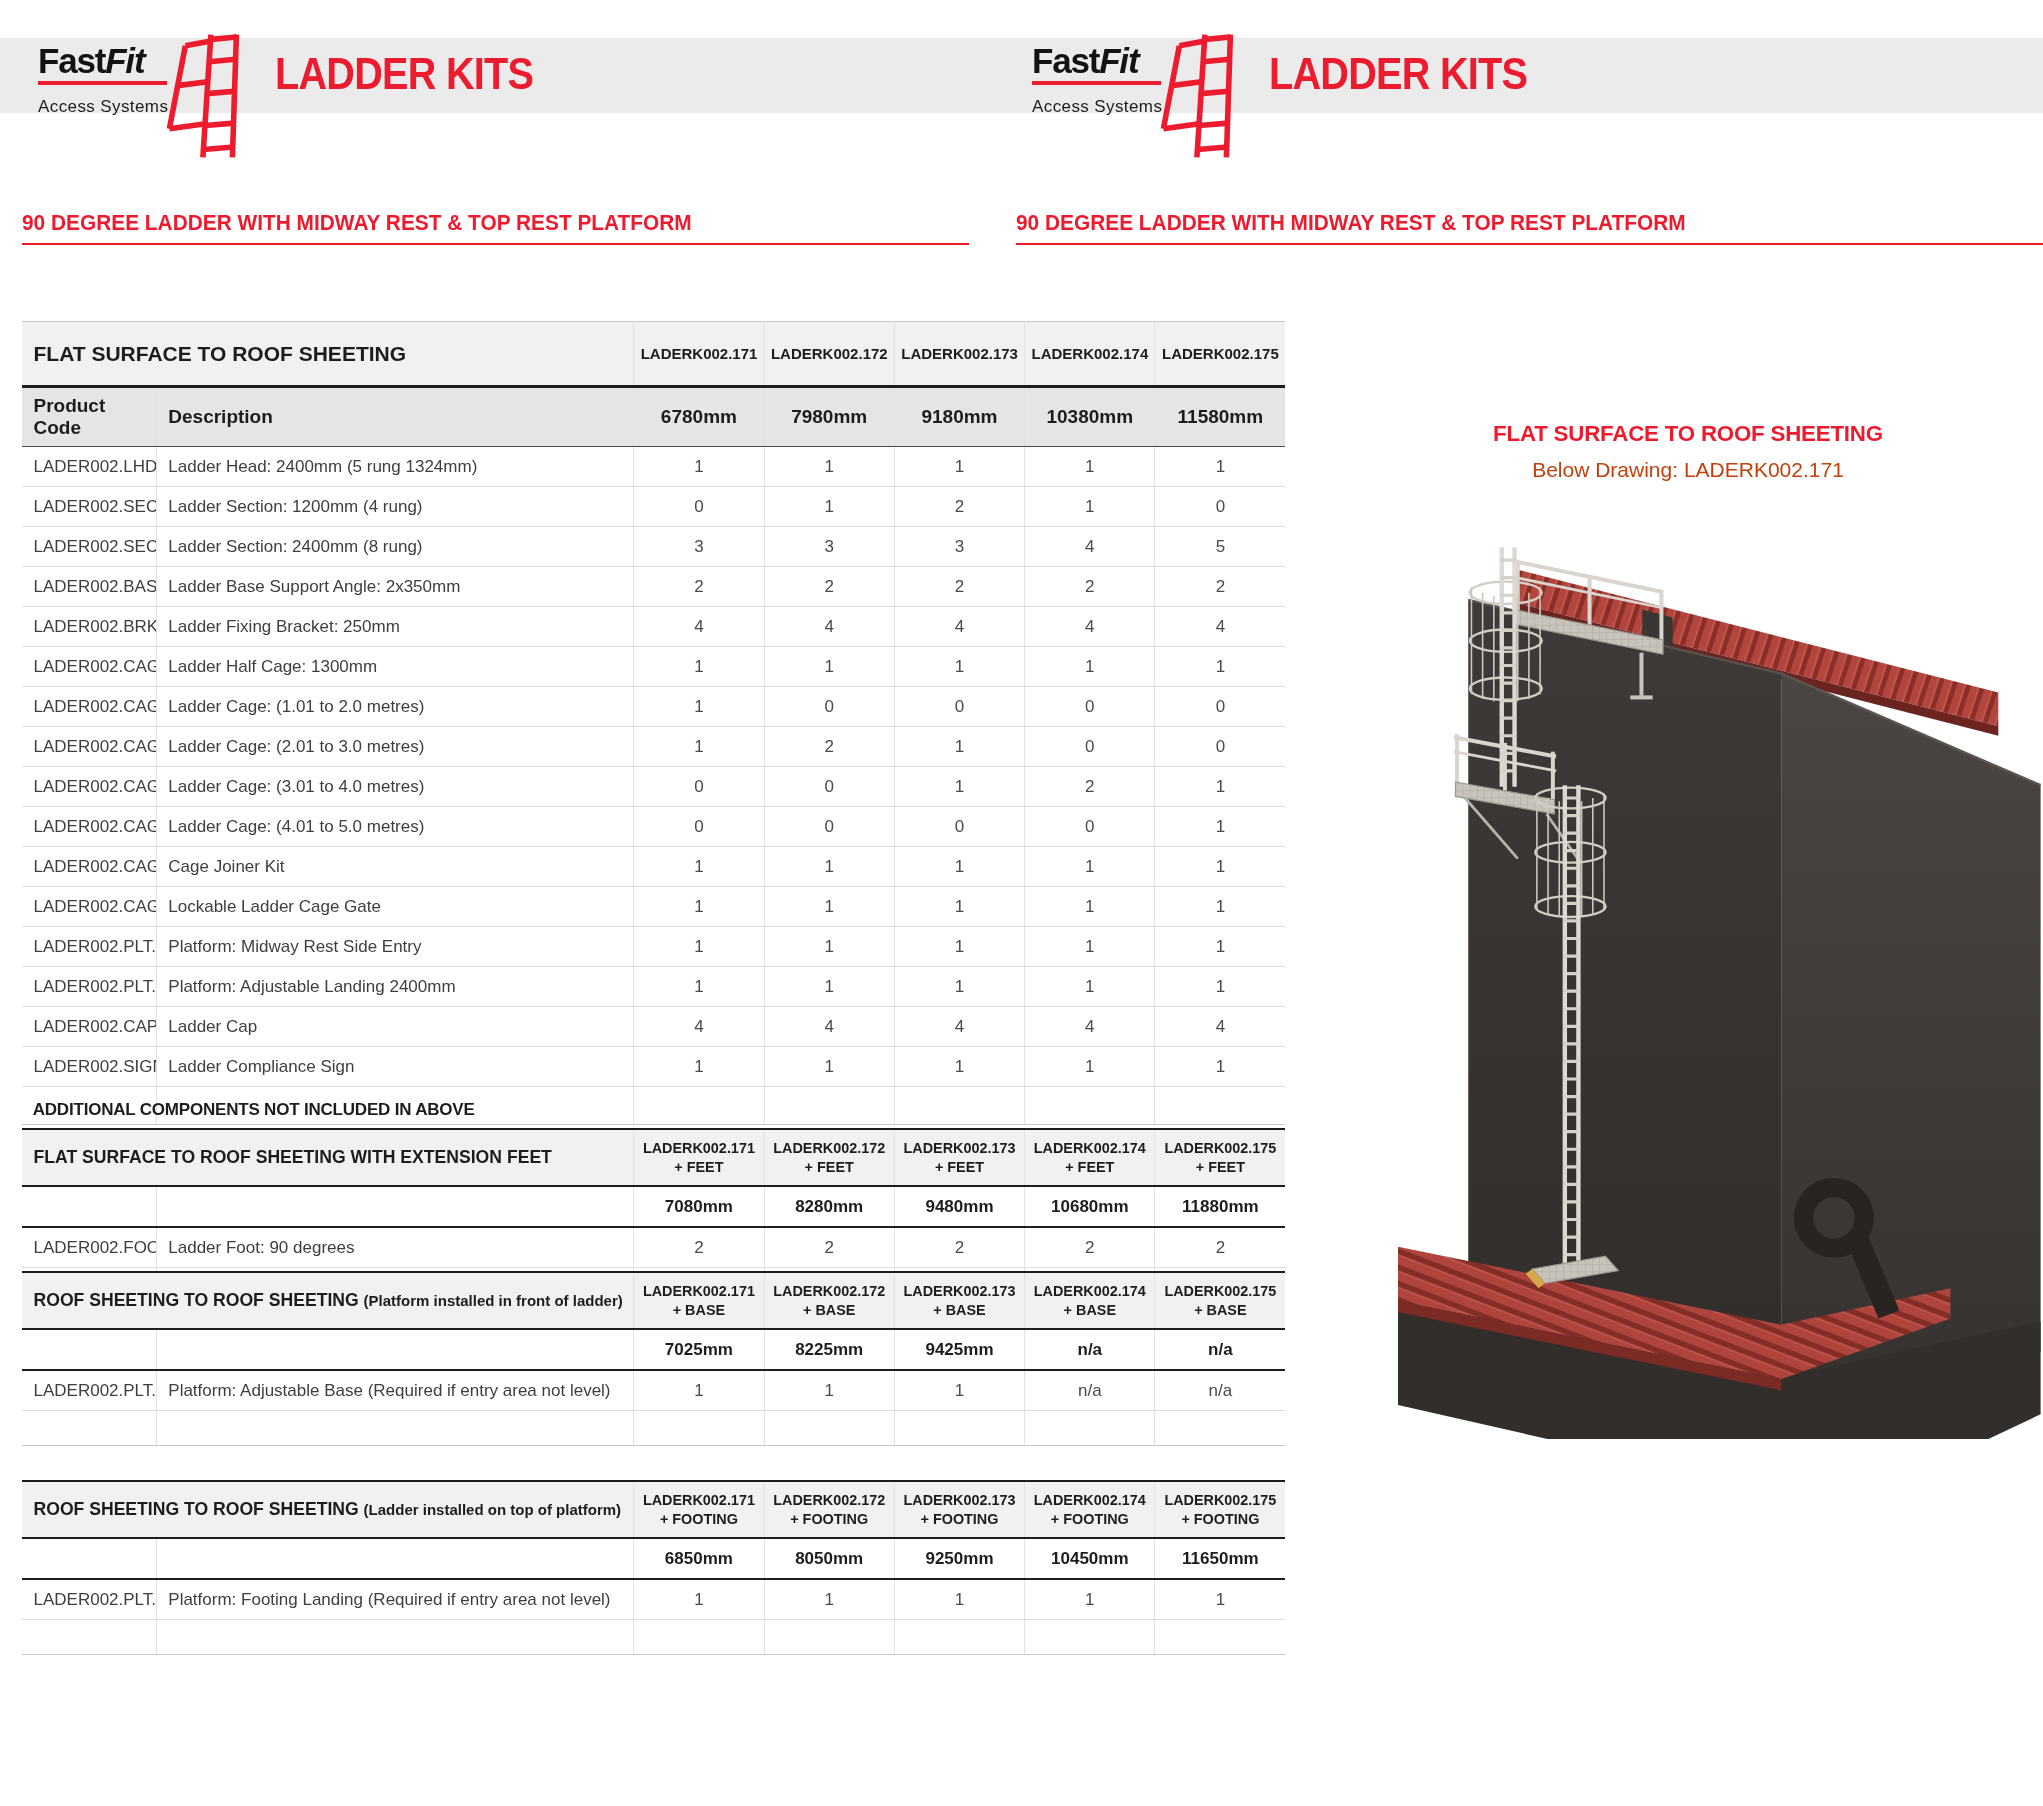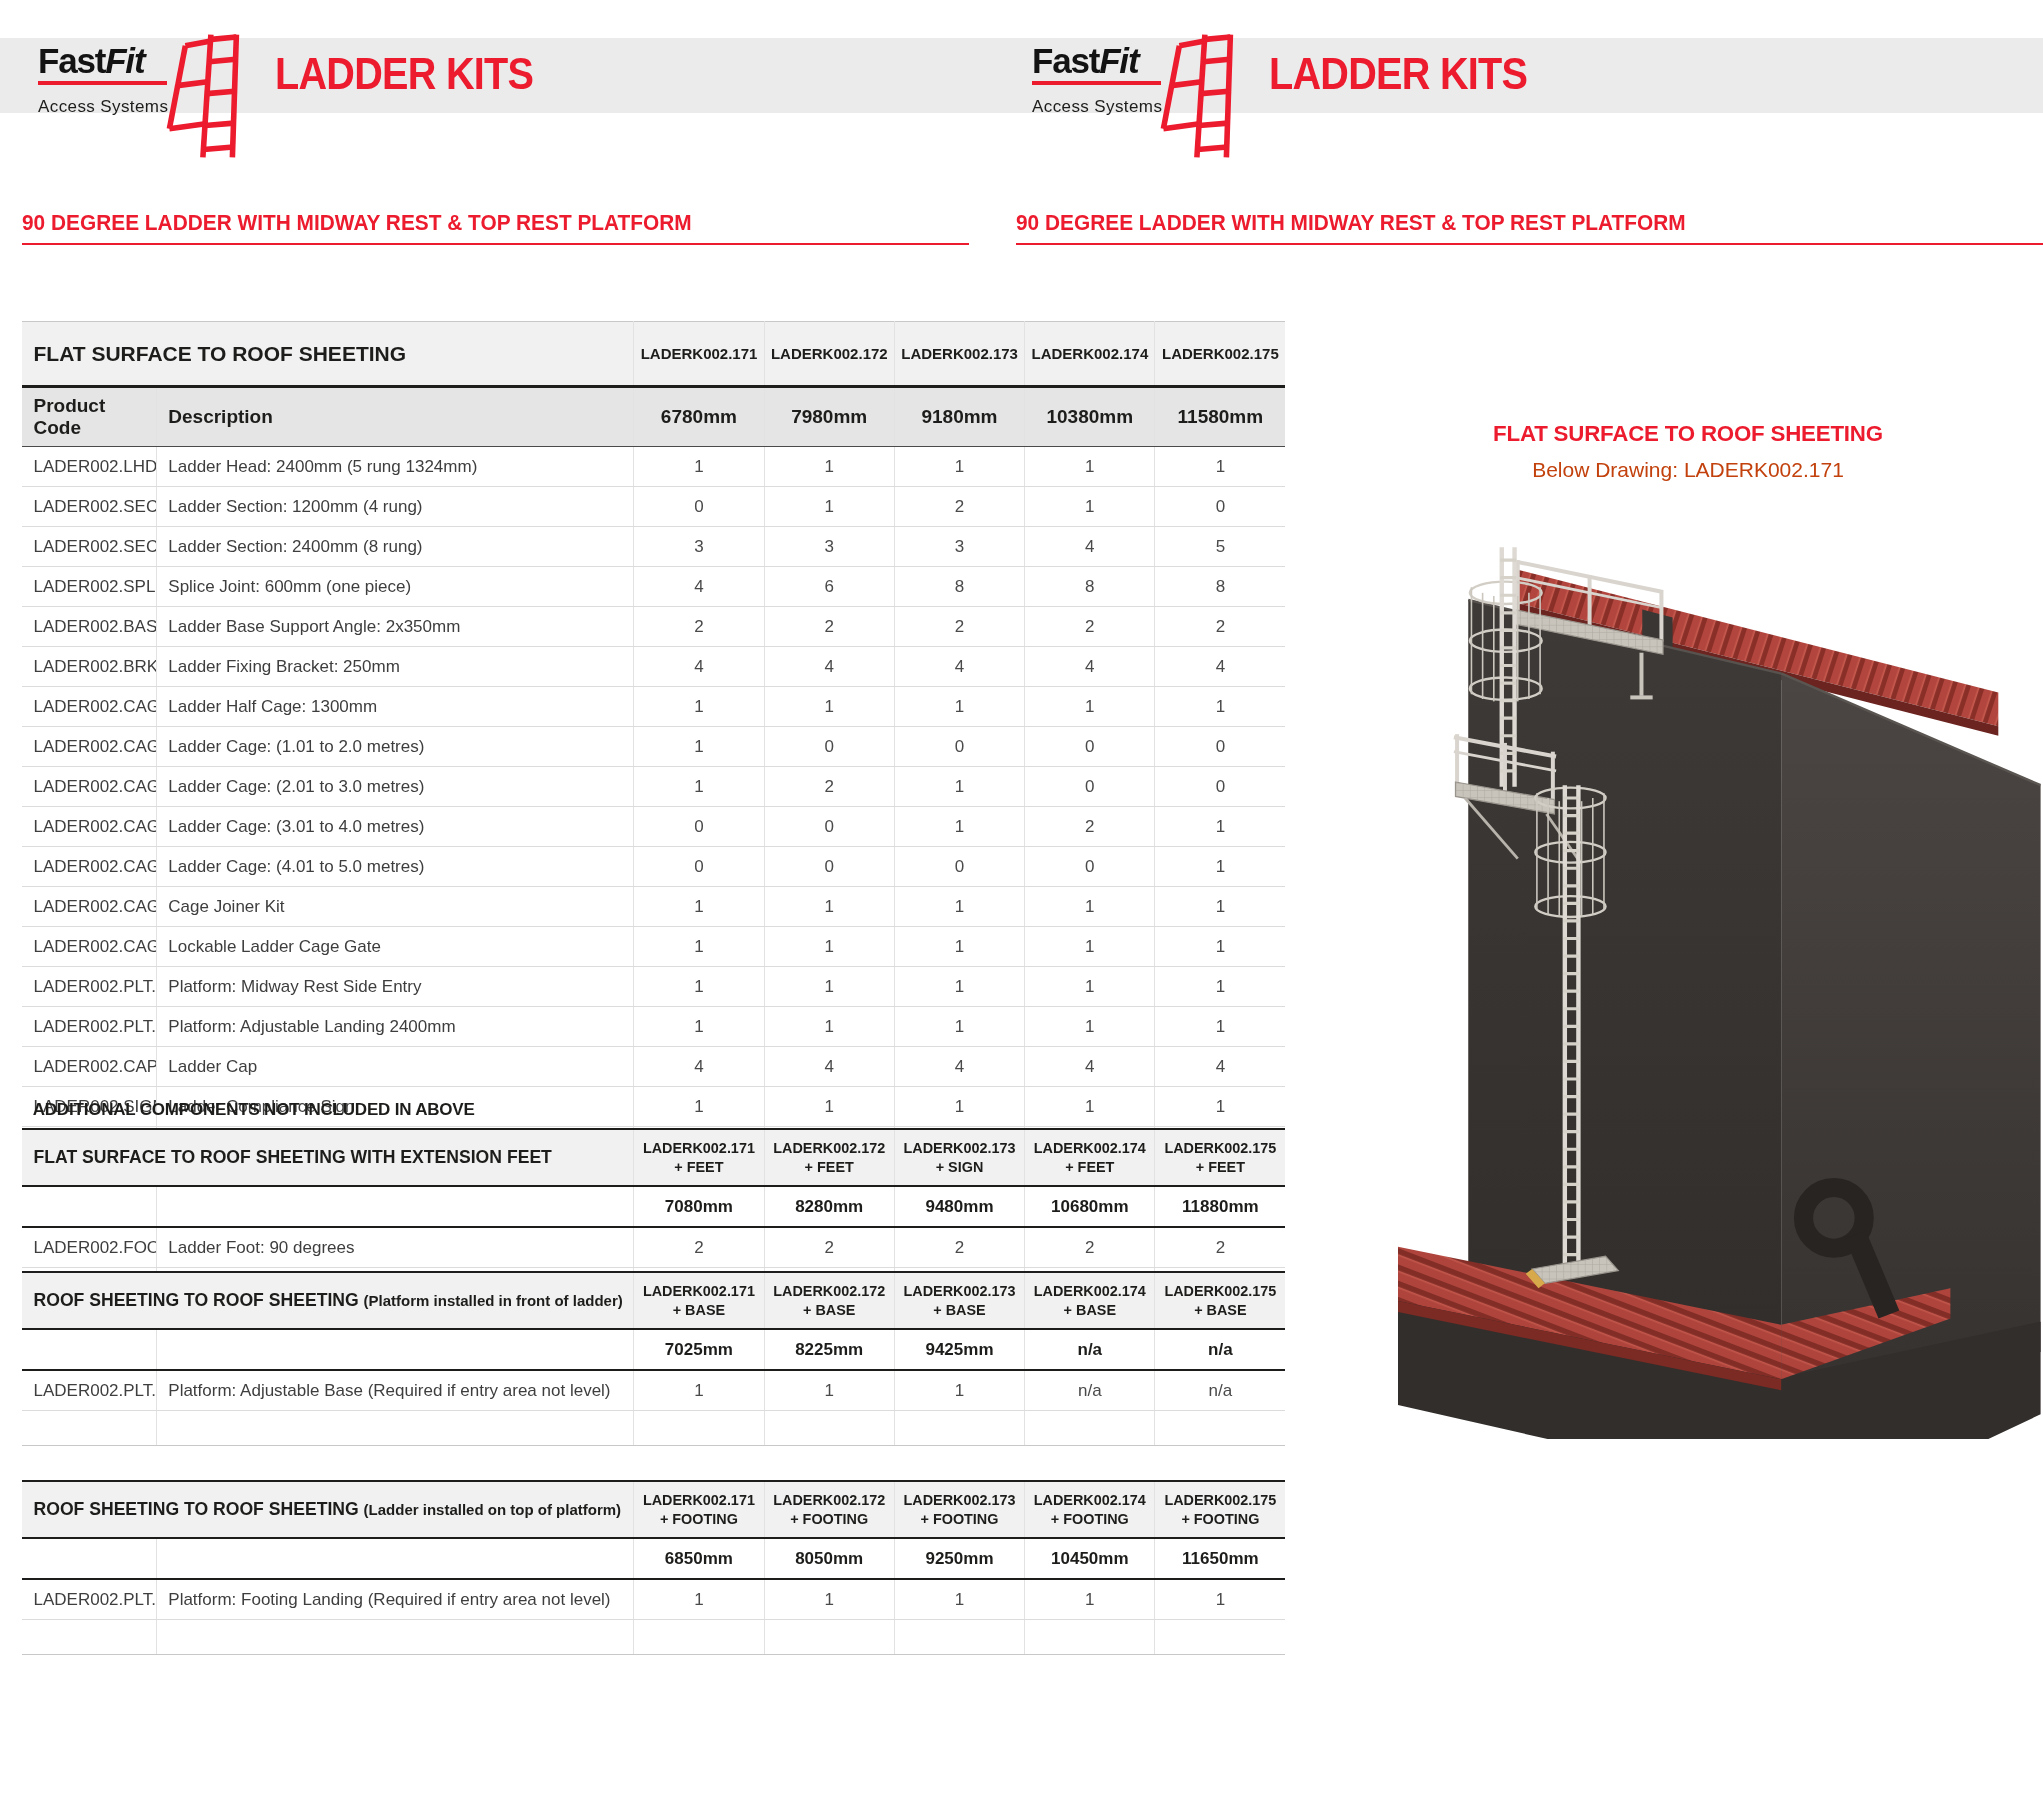--- a/index.html
+++ b/index.html
@@ -161,29 +161,20 @@
           <tr class="drow">
             <td class="d-code">LADER002.SEC.8</td>
             <td class="d-desc">Ladder Section: 2400mm (8 rung)</td>
             <td class="d-q">3</td>
             <td class="d-q">3</td>
             <td class="d-q">3</td>
             <td class="d-q">4</td>
             <td class="d-q">5</td>
           </tr>
           <tr class="drow">
-            <td class="d-code">LADER002.SPL</td>
-            <td class="d-desc">Splice Joint: 600mm (one piece)</td>
-            <td class="d-q">4</td>
-            <td class="d-q">6</td>
-            <td class="d-q">8</td>
-            <td class="d-q">8</td>
-            <td class="d-q">8</td>
-          </tr>
-          <tr class="drow">
             <td class="d-code">LADER002.BASE.ANGLE_2x350</td>
             <td class="d-desc">Ladder Base Support Angle: 2x350mm</td>
             <td class="d-q">2</td>
             <td class="d-q">2</td>
             <td class="d-q">2</td>
             <td class="d-q">2</td>
             <td class="d-q">2</td>
           </tr>
           <tr class="drow">
             <td class="d-code">LADER002.BRK250</td>
@@ -315,21 +306,21 @@
           <col style="width:130px">
           <col style="width:130px">
           <col style="width:130px">
           <col style="width:130px">
         </colgroup>
         <tbody>
           <tr class="trow">
             <th class="t-title" colspan="2">FLAT SURFACE TO ROOF SHEETING WITH EXTENSION FEET</th>
             <th class="t-kit">LADERK002.171 + FEET</th>
             <th class="t-kit">LADERK002.172 + FEET</th>
-            <th class="t-kit">LADERK002.173 + SIGN</th>
+            <th class="t-kit">LADERK002.173 + FEET</th>
             <th class="t-kit">LADERK002.174 + FEET</th>
             <th class="t-kit">LADERK002.175 + FEET</th>
           </tr>
           <tr class="hrow">
             <td class="t-code">&nbsp;</td>
             <td class="t-desc">&nbsp;</td>
             <td class="t-hv">7080mm</td>
             <td class="t-hv">8280mm</td>
             <td class="t-hv">9480mm</td>
             <td class="t-hv">10680mm</td>

